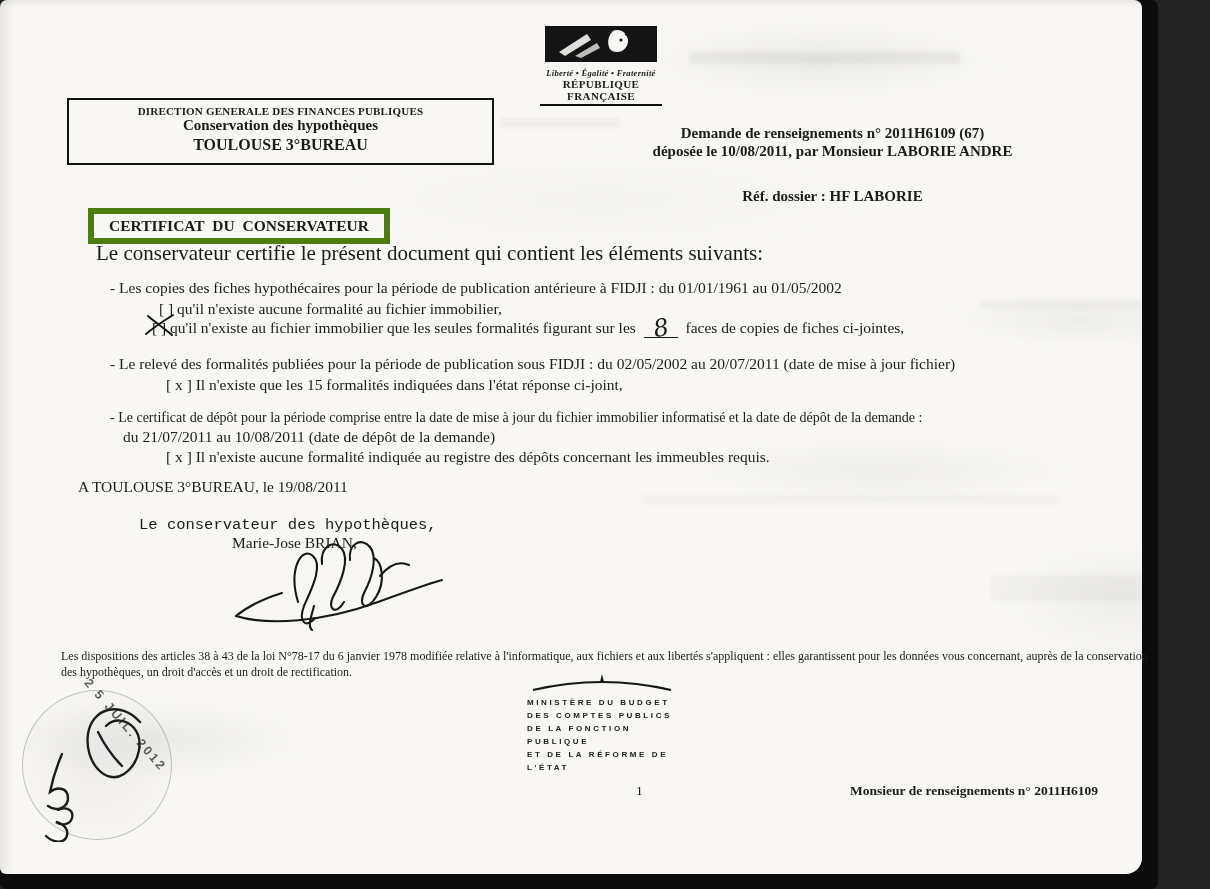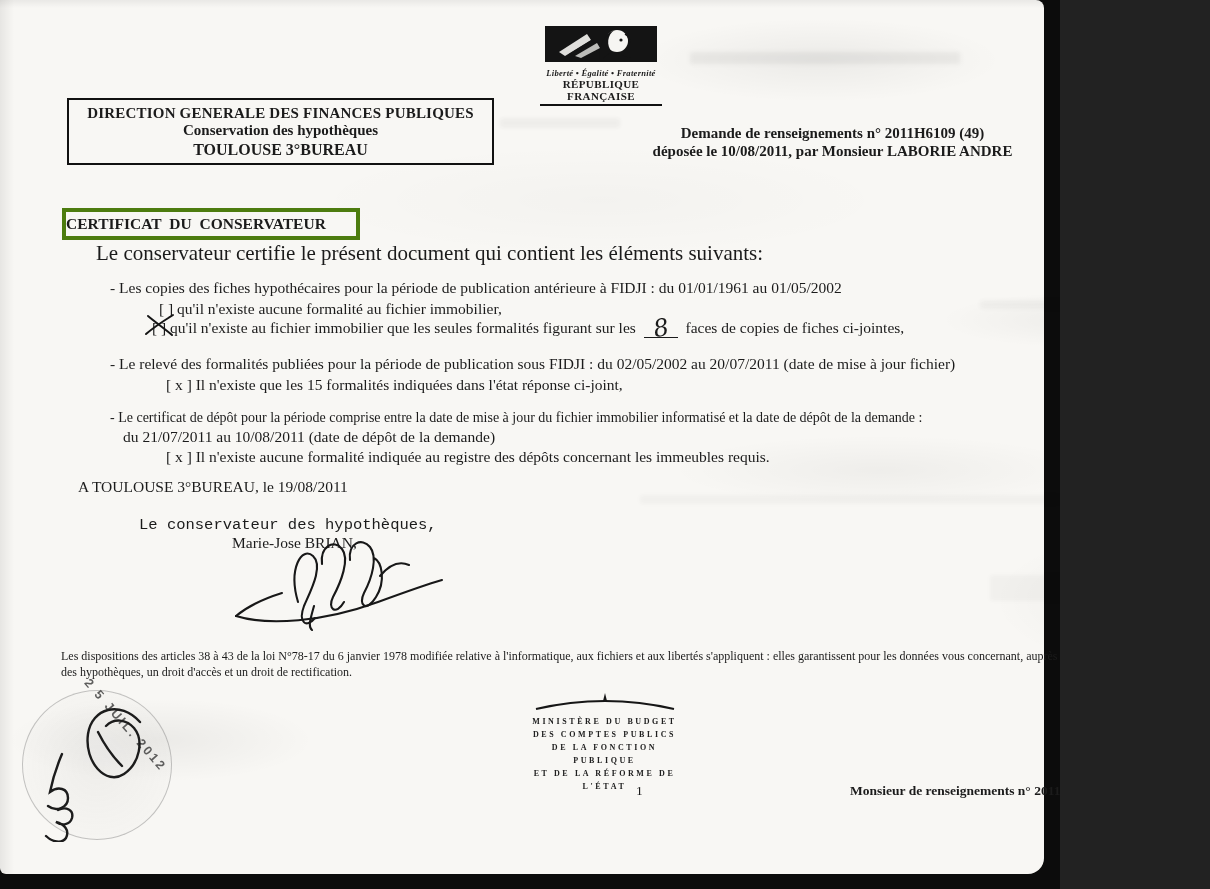--- a/index.html
+++ b/index.html
@@ -1,20 +1,21 @@
 <!DOCTYPE html>
 <html><head>
 <meta charset="utf-8">
 <style>
   html,body{margin:0;padding:0;background:#222;}
   .scan{
-    position:relative; width:1060px; height:889px; overflow:hidden;
+    position:relative; width:1158px; height:889px; overflow:hidden;
     background:#0c0c0c;
     font-family:"Liberation Serif","DejaVu Serif",serif;
     color:#1b1b1b;
+    border-radius:7px;
   }
   .paper{
     position:absolute; left:0; top:0; right:16px; bottom:15px;
     background:#f8f7f4;
     border-bottom-right-radius:16px;
     border-top-right-radius:8px;
     border-bottom-left-radius:6px;
   }
   
   .paper::before{
@@ -30,44 +31,44 @@
   .t{position:absolute; white-space:nowrap; line-height:1.18;}
   .b{font-weight:bold;}
   .ctr{text-align:center;}
   .smudge{position:absolute; background:rgba(0,0,0,0.05); filter:blur(2px); pointer-events:none;}
 
   
   .agency-box{
     position:absolute; left:67px; top:98px; width:423px; height:63px;
     border:2.5px solid #111; background:transparent; text-align:center;
   }
-  .agency-box .l1{margin-top:5px; font-size:15px; font-weight:bold; letter-spacing:0.2px;}
+  .agency-box .l1{margin-top:5px; font-size:11px; font-weight:bold; letter-spacing:0.2px;}
   .agency-box .l2{font-size:15px; font-weight:bold;}
   .agency-box .l3{margin-top:2px; font-size:16px; font-weight:bold;}
 
   .cert-box{
-    position:absolute; left:62px; top:208px; width:290px; height:24px;
-    border:4px solid #4d7c0f; text-align:left;
+    position:absolute; left:88px; top:208px; width:290px; height:24px;
+    border:6px solid #4d7c0f; text-align:center;
   }
   .cert-box span{font-size:15.5px; font-weight:bold; word-spacing:4px; line-height:24px;}
 
   .bracket-wrap{position:relative; display:inline-block;}
   .bracket-wrap svg{position:absolute; left:-7px; top:-5px; overflow:visible;}
 
   .hand-eight{
     display:inline-block; position:relative; width:34px; text-align:center;
     border-bottom:1.6px solid #1b1b1b; margin:0 4px; vertical-align:baseline;
   }
   .hand-eight span{
     display:inline-block; font-family:"DejaVu Serif",serif; font-style:italic;
     font-size:24px; line-height:10px; transform:rotate(-10deg) translateY(3px);
   }
 
-  .ministry{position:absolute; left:527px; top:691px; width:155px; text-align:center;
-    font-family:Liberation Serif, serif;}
+  .ministry{position:absolute; left:527px; top:672px; width:155px; 
+    font-family:Liberation Sans, sans-serif;}
   .ministry .mline{font-size:8px; font-weight:bold; letter-spacing:2.6px; line-height:13px; color:#202020;}
 
   .republic{position:absolute; left:540px; top:26px; width:122px; text-align:center;}
   .republic .motto{font-size:8.5px; font-style:italic; font-weight:bold; margin-top:2px; letter-spacing:0.3px;}
   .republic .rname{font-size:11px; font-weight:bold; letter-spacing:0.4px;}
   .republic .rule{height:1.5px; background:#111; margin-top:2px;}
 
   .stamp-circle{
     position:absolute; left:22px; top:690px; width:148px; height:148px;
     border:1.5px solid rgba(110,110,110,0.38); border-radius:50%;
@@ -117,22 +118,23 @@
       <div class="rname">RÉPUBLIQUE FRANÇAISE</div>
       <div class="rule"></div>
     </div>
 
     <div class="agency-box">
       <div class="l1">DIRECTION GENERALE DES FINANCES PUBLIQUES</div>
       <div class="l2">Conservation des hypothèques</div>
       <div class="l3">TOULOUSE 3°BUREAU</div>
     </div>
 
-    <div class="t b ctr" style="left:610px; top:125px; width:445px; font-size:15px;">Demande de renseignements n° 2011H6109 (49)</div>
+    <div class="t b ctr" style="left:610px; top:125px; width:445px; font-size:15px;">Demande de renseignements n° 2011H6109 (67)</div>
     <div class="t b ctr" style="left:610px; top:143px; width:445px; font-size:15px;">déposée le 10/08/2011, par Monsieur LABORIE ANDRE</div>
+    <div class="t b ctr" style="left:610px; top:188px; width:445px; font-size:15px;">Réf. dossier : HF LABORIE</div>
 
     <div class="cert-box">
       <span>CERTIFICAT DU CONSERVATEUR</span>
     </div>
 
     <div class="t" style="left:96px; top:241px; font-size:21px;">Le conservateur certifie le présent document qui contient les éléments suivants:</div>
 
     <div class="t" style="left:110px; top:279px; font-size:15.5px;">- Les copies des fiches hypothécaires pour la période de publication antérieure à FIDJI : du 01/01/1961  au 01/05/2002</div>
     <div class="t" style="left:159px; top:300px; font-size:15.5px;">[  ] qu'il n'existe aucune formalité au fichier immobilier,</div>
     <div class="t" style="left:152px; top:319px; font-size:15.5px;">

